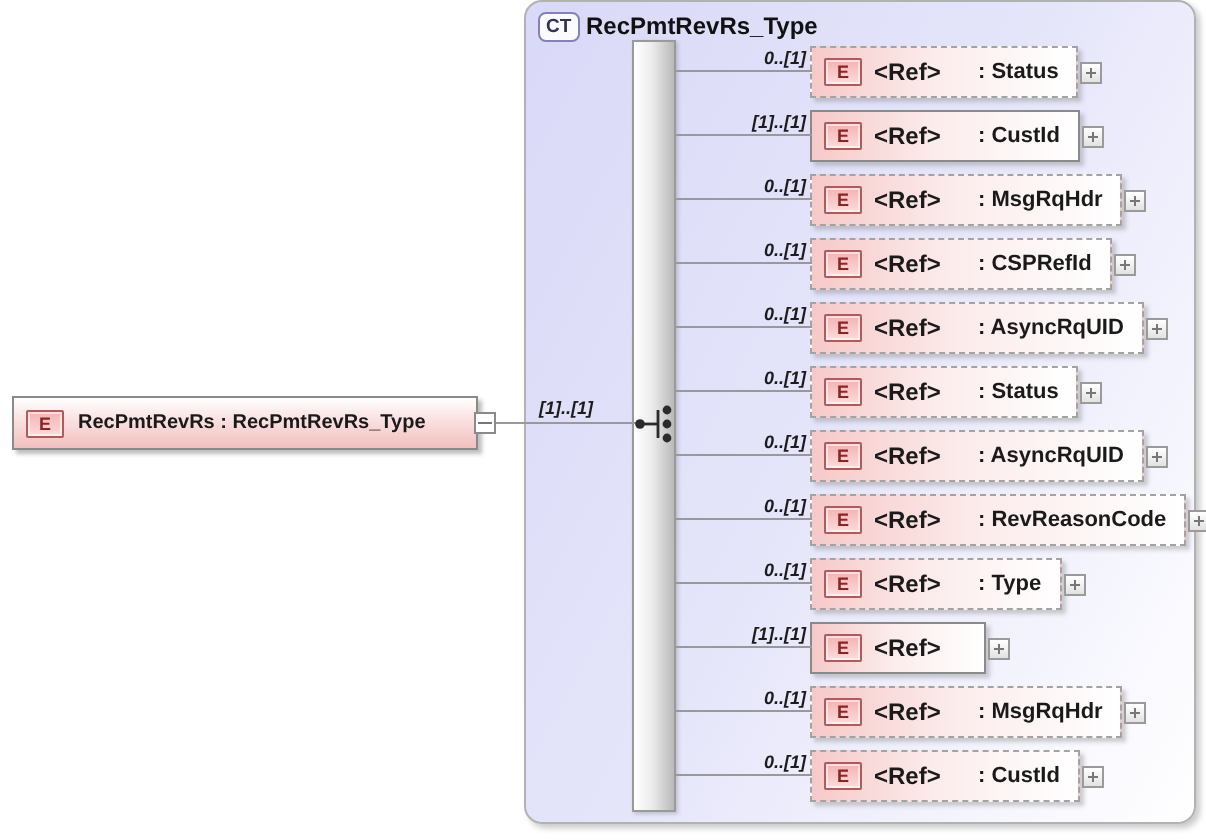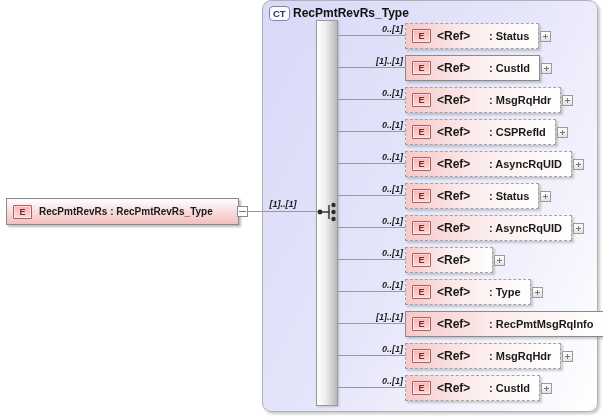--- a/index.html
+++ b/index.html
@@ -196,20 +196,21 @@
     <span class="plus"></span>
   </div>
         <div class="row" style="top: 246px;">
     <div class="conn">
       <div class="hline2"></div>
       <span class="card">0..[1]</span>
     </div>
     <div class="ebox">
       <span class="eicon">E</span>
       <span class="ref">&lt;Ref&gt;</span>
+      <span class="ename">: RevReasonCode</span>
     </div>
     <span class="plus"></span>
   </div>
         <div class="row" style="top: 278px;">
     <div class="conn">
       <div class="hline2"></div>
       <span class="card">0..[1]</span>
     </div>
     <div class="ebox">
       <span class="eicon">E</span>
@@ -219,21 +220,20 @@
     <span class="plus"></span>
   </div>
         <div class="row" style="top: 310px;">
     <div class="conn">
       <div class="hline2"></div>
       <span class="card">[1]..[1]</span>
     </div>
     <div class="ebox solid">
       <span class="eicon">E</span>
       <span class="ref">&lt;Ref&gt;</span>
-      <span class="ename">: RecPmtMsgRqInfo</span>
     </div>
     <span class="plus"></span>
   </div>
         <div class="row" style="top: 342px;">
     <div class="conn">
       <div class="hline2"></div>
       <span class="card">0..[1]</span>
     </div>
     <div class="ebox">
       <span class="eicon">E</span>

